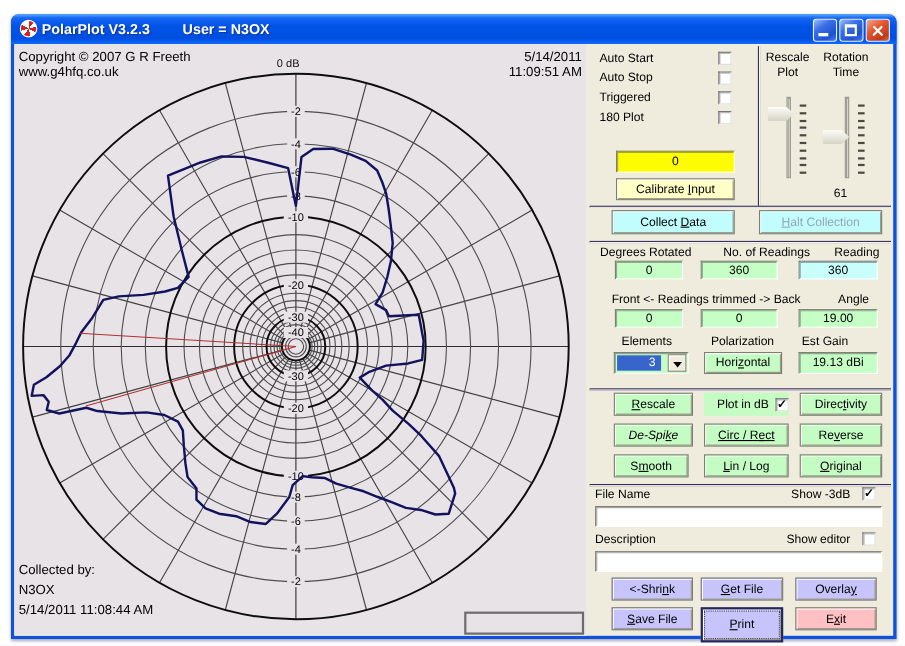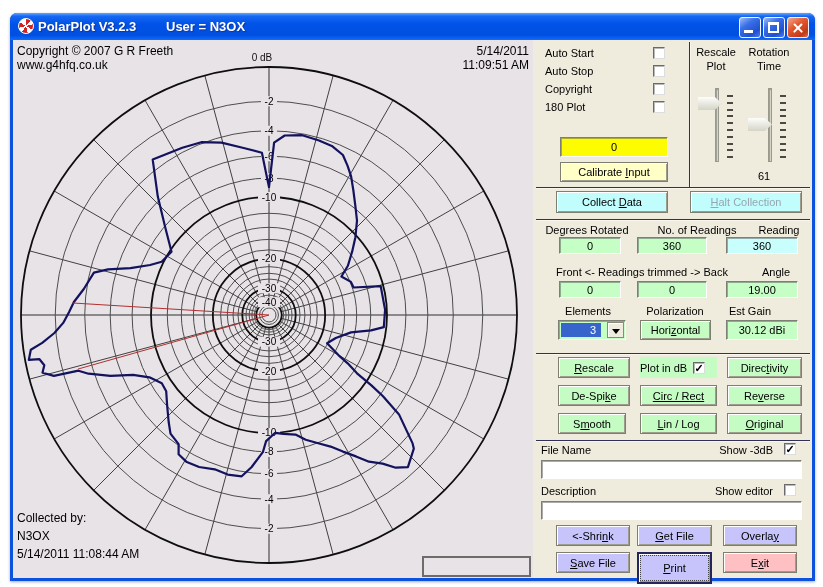--- a/index.html
+++ b/index.html
@@ -25,21 +25,21 @@
 .ctr{text-align:center;}
 .rgt{text-align:right;}
 .btn{position:absolute;font-size:11px;color:#000;display:flex;align-items:center;justify-content:center;border:1px solid #7e7e71;box-shadow:inset 1px 1px 0 #fff,inset -1px -1px 0 #9d9d8d;white-space:nowrap;}
 .green{background:var(--green);}
 .cyan{background:var(--cyan);}
 .paleyellow{background:var(--paleyellow);}
 .lav{background:var(--lav);}
 .pink{background:var(--pink);}
 .btn.disabled{color:#96a6b2;}
 .btn.focused{border:2px solid #26265e;outline:1px dotted #444;outline-offset:-4px;}
-.flat{position:absolute;font-size:11px;display:flex;align-items:center;justify-content:flex-start;gap:6px;background:var(--green);}
+.flat{position:absolute;font-size:11px;display:flex;align-items:center;justify-content:flex-end;gap:6px;background:var(--green);}
 .fld{position:absolute;font-size:11px;color:#000;display:flex;align-items:center;justify-content:center;background:var(--fieldgreen);border-top:1px solid #7f7f76;border-left:1px solid #7f7f76;border-bottom:1px solid #fff;border-right:1px solid #fff;box-shadow:inset 1px 1px 0 rgba(88,88,88,.5);}
 .fld.cyanf{background:var(--readingcyan);}
 .fld.yellow{background:var(--yellow);}
 .fld.white{background:#fff;justify-content:flex-start;padding-left:3px;}
 .cb{position:absolute;width:12px;height:12px;background:#fff;border-top:1px solid #6a6a6a;border-left:1px solid #6a6a6a;border-bottom:1px solid #ddd;border-right:1px solid #ddd;box-shadow:inset 1px 1px 0 rgba(80,80,80,.4);font-size:11px;font-weight:bold;line-height:10px;text-align:center;color:#000;}
 .sep{position:absolute;left:3px;right:2px;height:2px;background:#30305a;border-bottom:1px solid #f8f6ee;}
 .vsep{position:absolute;width:2px;background:#30305a;border-right:1px solid #f8f6ee;}
 .slider-track{position:absolute;width:4px;background:#dedbca;border:1px solid #9a9a8c;box-shadow:inset 1px 1px 1px #999;}
 .slider-thumb{position:absolute;width:24px;height:13px;background:linear-gradient(180deg,#fdfdfb,#d5d4c6);clip-path:polygon(0 0,70% 0,100% 50%,70% 100%,0 100%);filter:drop-shadow(0 0 1px #666);}
 .tick{position:absolute;width:6px;height:2px;background:#4a4a42;}
@@ -163,21 +163,21 @@
       <div class="ptext" style="left:4px;top:471px">Collected by:</div>
       <div class="ptext" style="left:4px;top:489px">N3OX</div>
       <div class="ptext" style="left:4px;top:507px">5/14/2011 11:08:44 AM</div>
       <div class="whitebox" style="left:409px;top:516px;width:109px;height:21px"></div>
     </div>
     <div class="panel">
       <div class="lbl" style="left:12px;top:7px">Auto Start</div>
       <div class="cb" style="left:120px;top:7px"></div>
       <div class="lbl" style="left:12px;top:25px">Auto Stop</div>
       <div class="cb" style="left:120px;top:25px"></div>
-      <div class="lbl" style="left:12px;top:43px">Copyright</div>
+      <div class="lbl" style="left:12px;top:43px">Triggered</div>
       <div class="cb" style="left:120px;top:43px"></div>
       <div class="lbl" style="left:12px;top:61px">180 Plot</div>
       <div class="cb" style="left:120px;top:61px"></div>
       <div class="fld yellow" style="left:27px;top:97px;width:108px;height:20px">0</div>
       <button class="btn paleyellow" style="left:27px;top:122px;width:108px;height:20px">
           <span style="white-space: pre;">Calibrate <span class="u">I</span>nput</span>
         </button>
       <div class="vsep" style="left:156px;top:2px;height:145px"></div>
       <div class="lbl ctr" style="left:153px;top:6px;width:60px">Rescale</div>
       <div class="lbl ctr" style="left:153px;top:20px;width:60px">Plot</div>
@@ -236,34 +236,34 @@
       <div class="lbl ctr" style="left:187px;top:265px;width:60px">Est Gain</div>
       <div class="combo" style="left:25px;top:280px;width:68px;height:20px">
         <div class="combo-sel">3</div>
         <div class="combo-btn">
             <span class="combo-arrow"></span>
           </div>
       </div>
       <button class="btn green" style="left:107px;top:280px;width:71px;height:20px">
           <span style="white-space: pre;">Hori<span class="u">z</span>ontal</span>
         </button>
-      <div class="fld" style="left:193px;top:280px;width:72px;height:20px">30.12 dBi</div>
+      <div class="fld" style="left:193px;top:280px;width:72px;height:20px">19.13 dBi</div>
       <div class="sep" style="top:313px"></div>
       <button class="btn green" style="left:25px;top:317px;width:72px;height:21px">
           <span style="white-space: pre;"><span class="u">R</span>escale</span>
         </button>
       <div class="flat" style="left:107px;top:317px;width:77px;height:21px">
         <span style="font-size:11px">Plot in dB</span>
         <span class="cb" style="position:relative">✓</span>
       </div>
       <button class="btn green" style="left:194px;top:317px;width:75px;height:21px">
           <span style="white-space: pre;">Direc<span class="u">t</span>ivity</span>
         </button>
       <button class="btn green" style="left:25px;top:345px;width:72px;height:21px">
-          <span style="white-space: pre;">De-Spi<span class="u">k</span>e</span>
+          <span style="white-space: pre; font-style: italic;">De-Spi<span class="u">k</span>e</span>
         </button>
       <button class="btn green" style="left:107px;top:345px;width:77px;height:21px">
           <span style="white-space: pre; text-decoration: underline;">Circ / R<span class="u">e</span>ct</span>
         </button>
       <button class="btn green" style="left:194px;top:345px;width:75px;height:21px">
           <span style="white-space: pre;">Re<span class="u">v</span>erse</span>
         </button>
       <button class="btn green" style="left:25px;top:373px;width:68px;height:21px">
           <span style="white-space: pre;">S<span class="u">m</span>ooth</span>
         </button>

